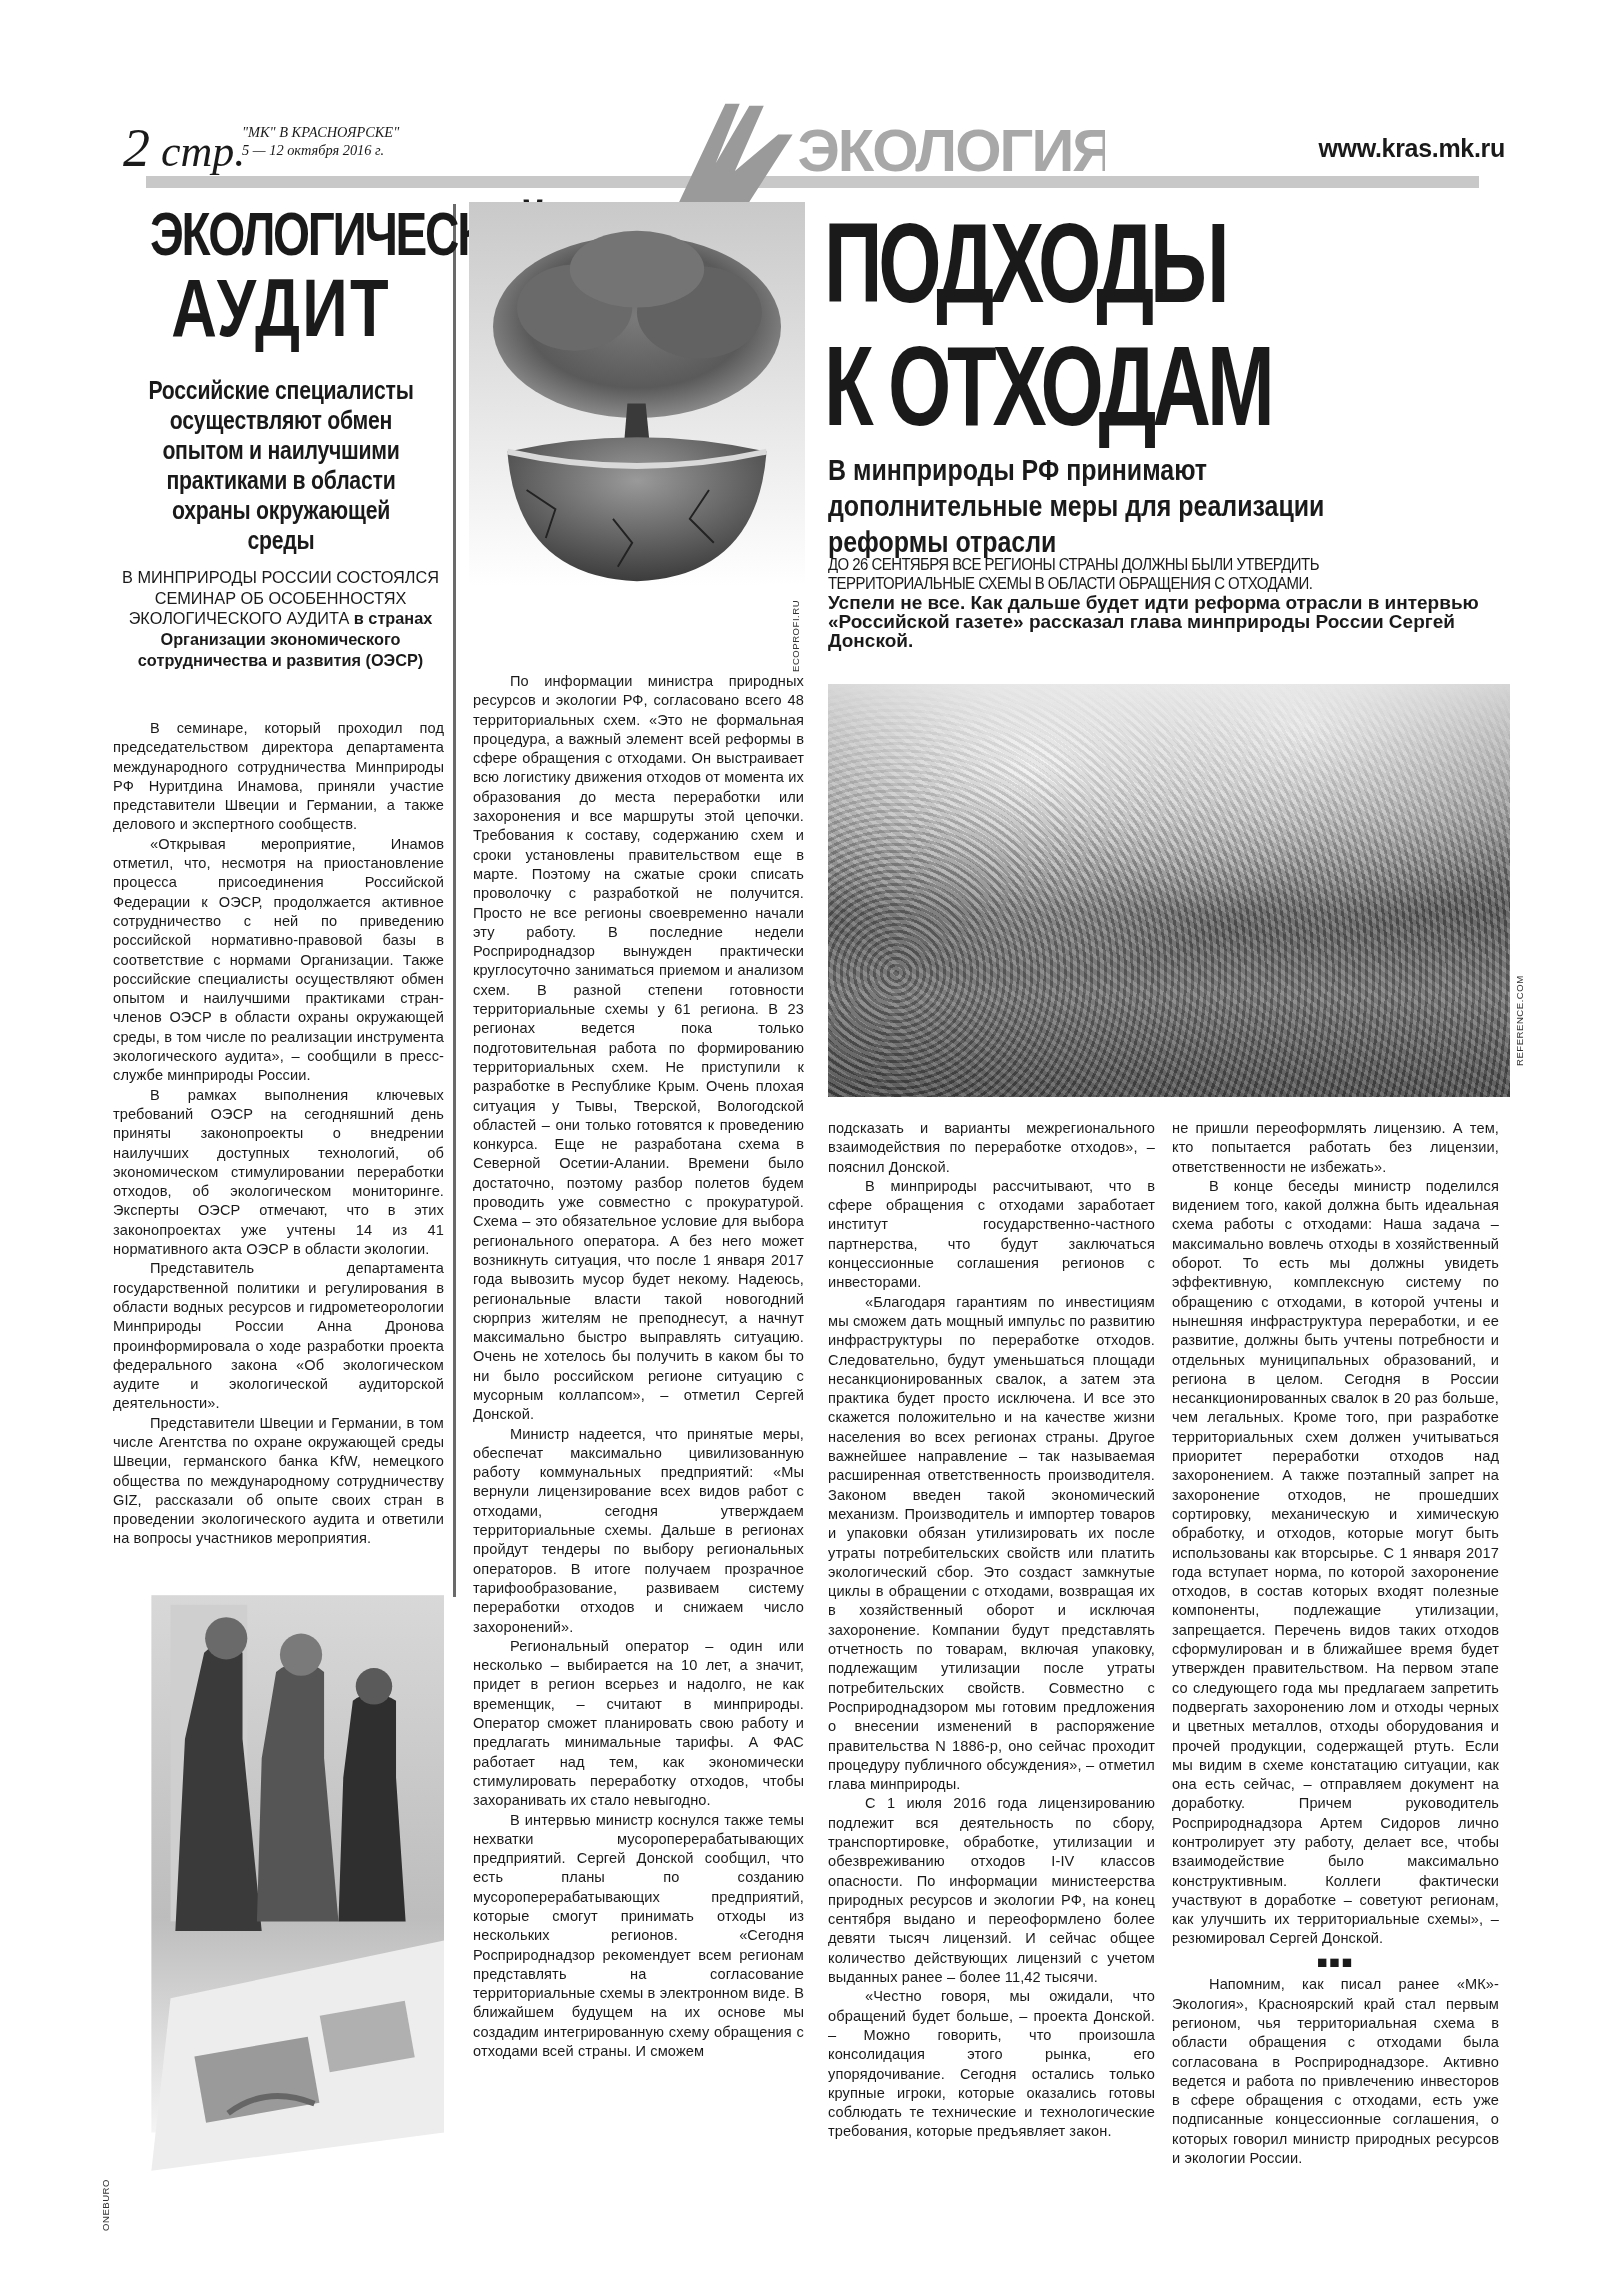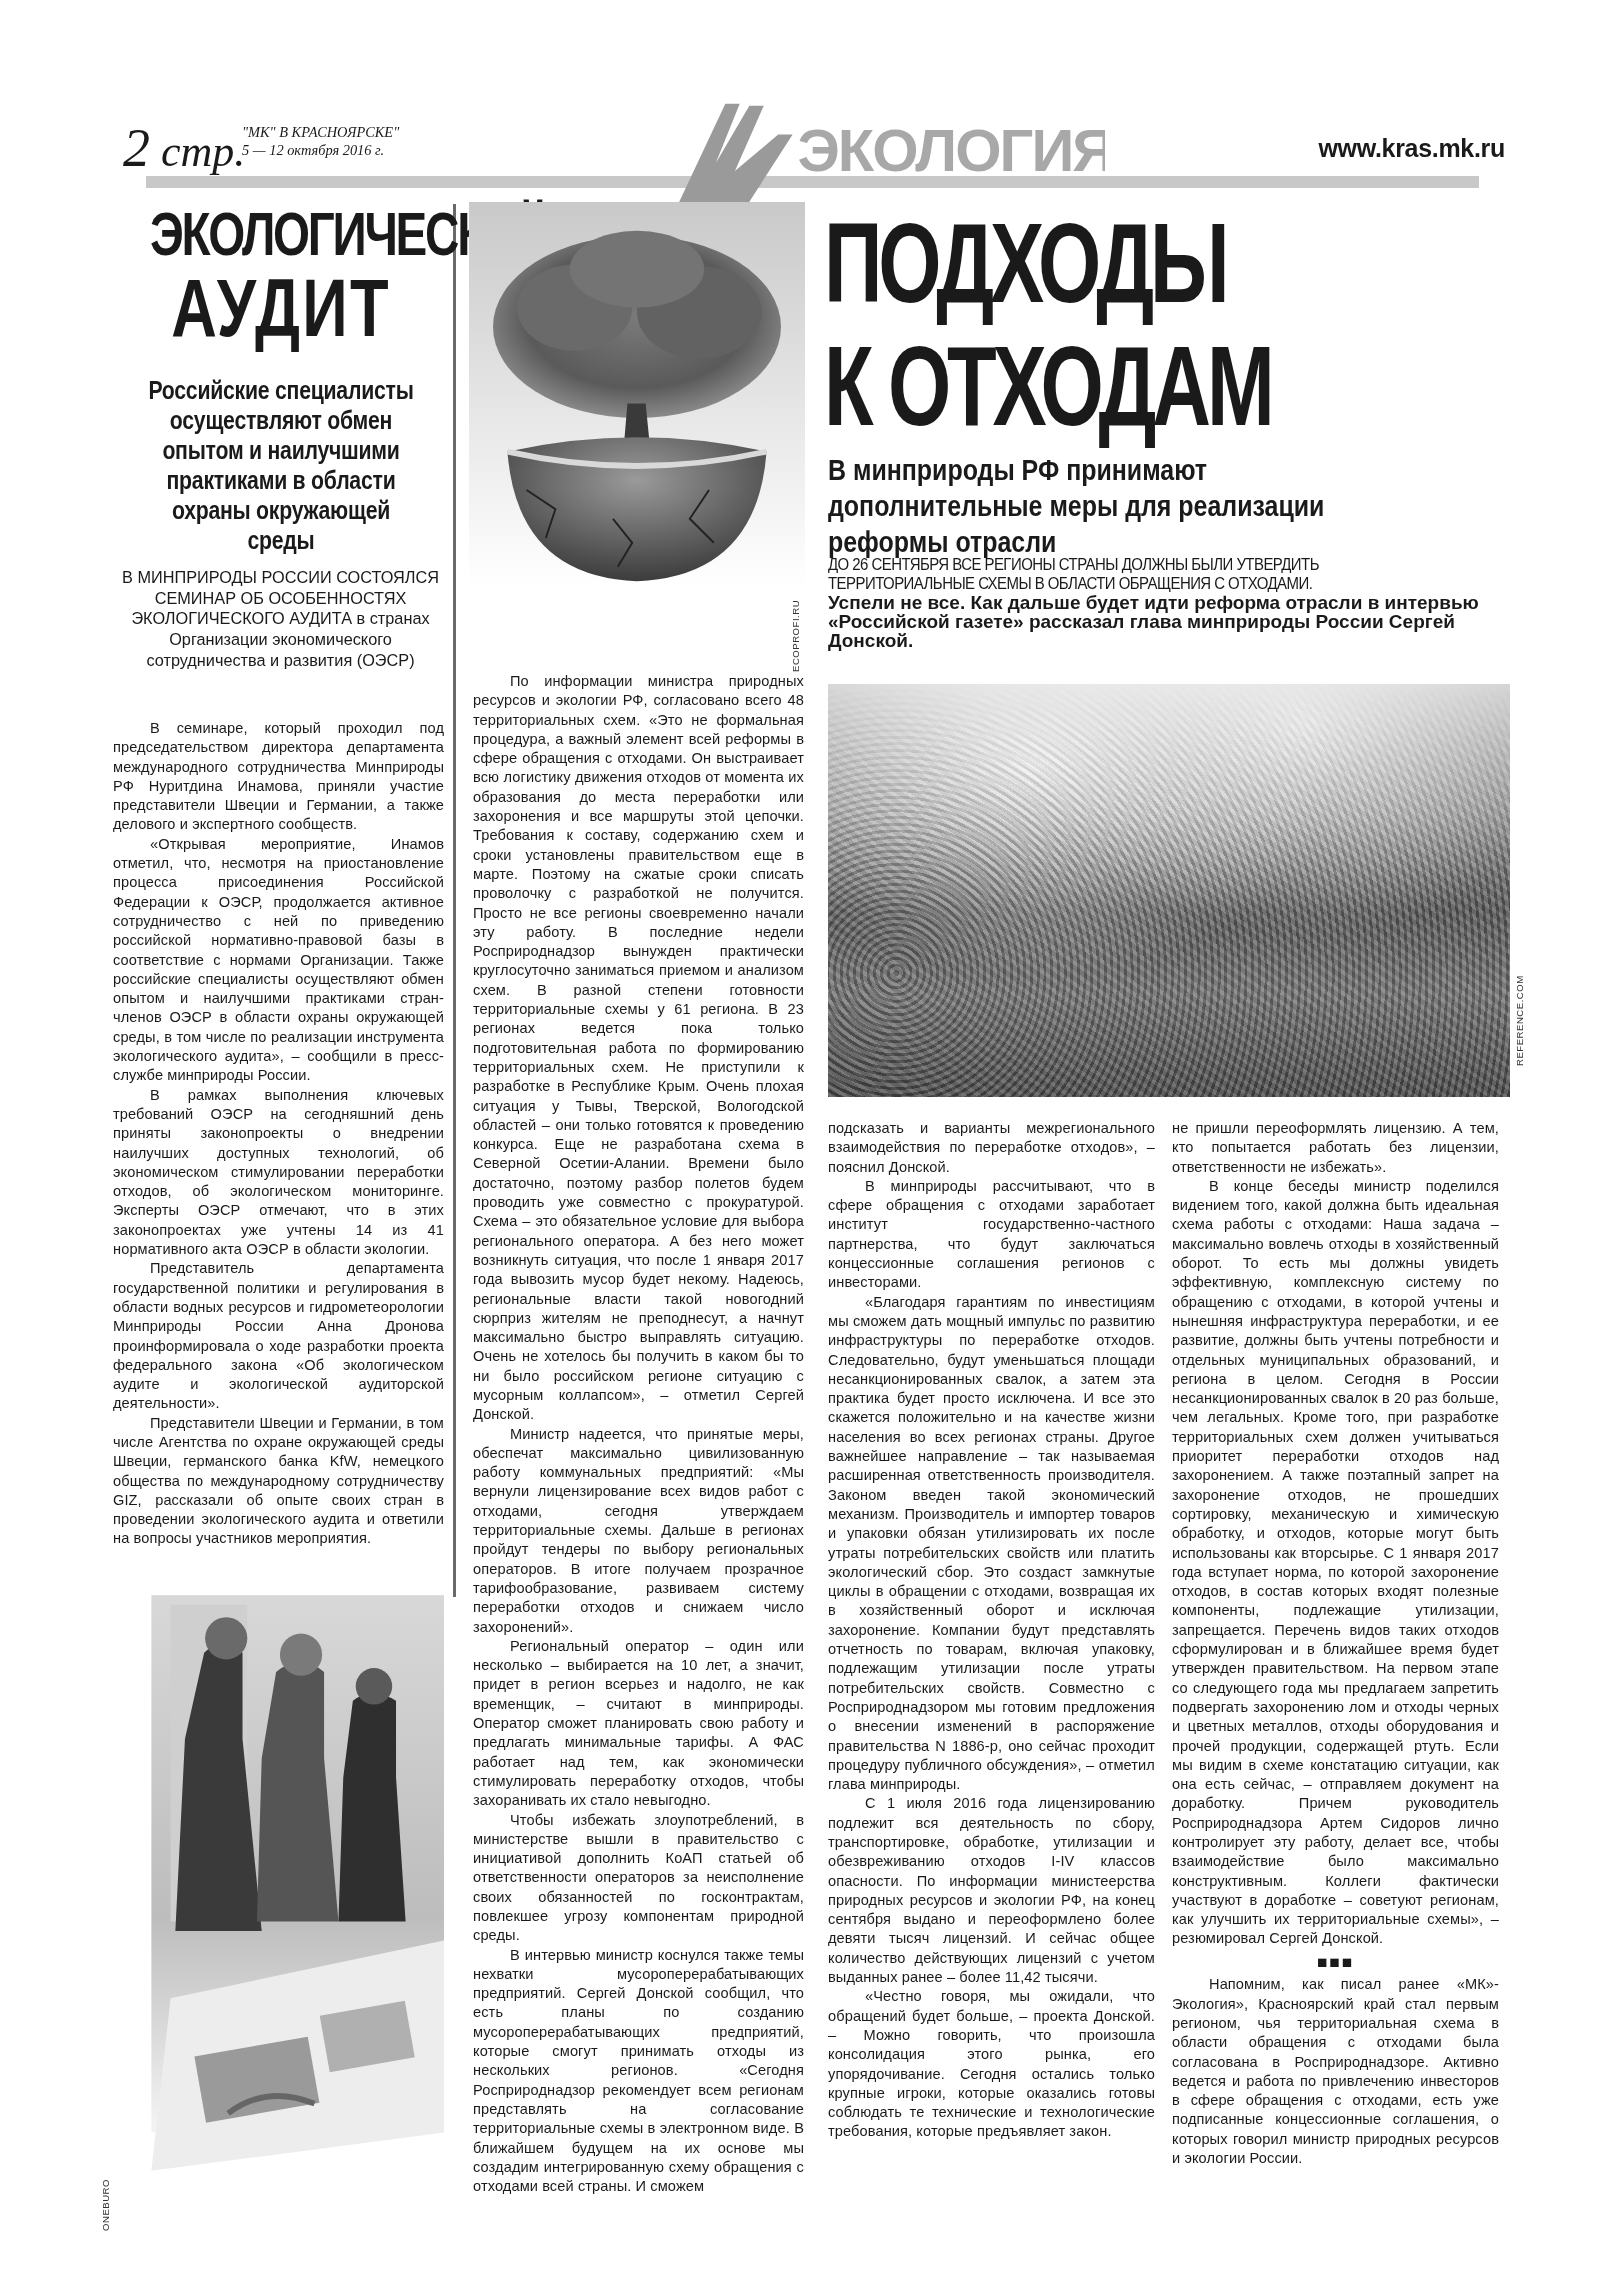--- a/index.html
+++ b/index.html
@@ -16,21 +16,21 @@
   .header-bar { left:146px; top:176px; width:1333px; height:11.5px; background:#c8c8c8; }
 
   
   .vsep { left:453px; top:204px; width:2.9px; height:1393px; background:#6a6a6a; }
 
   
   .left-h1 { left:113px; top:202px; width:336px; text-align:center; font-weight:bold; font-size:61px; line-height:65px; letter-spacing:-2.9px; transform:scaleX(0.78); transform-origin:center top; }
   .left-h1 .l2 { font-size:81px; line-height:83px; letter-spacing:2.9px; }
   .left-sub { left:113px; top:375px; width:336px; text-align:center; font-weight:bold; font-size:25px; line-height:30px; transform:scaleX(0.85); transform-origin:center top; letter-spacing:-0.3px; }
   .left-lead { left:115px; top:567px; width:331px; text-align:center; font-size:16.3px; line-height:20.7px; }
-  .left-lead b { font-weight:normal;margin-top:32px; }
+  .left-lead b { font-weight:bold;margin-top:32px; }
   .body-text { font-size:14.6px; line-height:19.3px; text-align:justify; letter-spacing:0.1px; }
   .body-text p { margin:0; text-indent:37px; }
   .col1 { left:113px; top:719px; width:331px; }
   .col2 { left:473px; top:672px; width:331px; }
   .col3 { left:828px; top:1119px; width:327px; }
   .col4 { left:1172px; top:1119px; width:327px; }
   .bullets { text-align:center; margin:3.8px 0; letter-spacing:1.9px; font-size:17.3px; line-height:19px; }
 
   
   .img-tree { left:469px; top:202px; width:336px; height:384px; background:#fff; overflow:hidden; }
@@ -160,21 +160,20 @@
 
 <div class="abs img-waste">
   <div class="noise"></div>
 </div>
 <div class="abs credit" style="left:1514px; top:1066px;">REFERENCE.COM</div>
 
 <div class="abs body-text col2">
   <p>По информации министра природных ресурсов и экологии РФ, согласовано всего 48 территориальных схем. «Это не формальная процедура, а важный элемент всей реформы в сфере обращения с отходами. Он выстраивает всю логистику движения отходов от момента их образования до места переработки или захоронения и все маршруты этой цепочки. Требования к составу, содержанию схем и сроки установлены правительством еще в марте. Поэтому на сжатые сроки списать проволочку с разработкой не получится. Просто не все регионы своевременно начали эту работу. В последние недели Росприроднадзор вынужден практически круглосуточно заниматься приемом и анализом схем. В разной степени готовности территориальные схемы у 61 региона. В 23 регионах ведется пока только подготовительная работа по формированию территориальных схем. Не приступили к разработке в Республике Крым. Очень плохая ситуация у Тывы, Тверской, Вологодской областей – они только готовятся к проведению конкурса. Еще не разработана схема в Северной Осетии-Алании. Времени было достаточно, поэтому разбор полетов будем проводить уже совместно с прокуратурой. Схема – это обязательное условие для выбора регионального оператора. А без него может возникнуть ситуация, что после 1 января 2017 года вывозить мусор будет некому. Надеюсь, региональные власти такой новогодний сюрприз жителям не преподнесут, а начнут максимально быстро выправлять ситуацию. Очень не хотелось бы получить в каком бы то ни было российском регионе ситуацию с мусорным коллапсом», – отметил Сергей Донской.</p>
   <p>Министр надеется, что принятые меры, обеспечат максимально цивилизованную работу коммунальных предприятий: «Мы вернули лицензирование всех видов работ с отходами, сегодня утверждаем территориальные схемы. Дальше в регионах пройдут тендеры по выбору региональных операторов. В итоге получаем прозрачное тарифообразование, развиваем систему переработки отходов и снижаем число захоронений».</p>
   <p>Региональный оператор – один или несколько – выбирается на 10 лет, а значит, придет в регион всерьез и надолго, не как временщик, – считают в минприроды. Оператор сможет планировать свою работу и предлагать минимальные тарифы. А ФАС работает над тем, как экономически стимулировать переработку отходов, чтобы захоранивать их стало невыгодно.</p>
-  <p>Чтобы избежать злоупотреблений, в министерстве вышли в правительство с инициативой дополнить КоАП статьей об ответственности операторов за неисполнение своих обязанностей по госконтрактам, повлекшее угрозу компонентам природной среды.</p>
   <p>В интервью министр коснулся также темы нехватки мусороперерабатывающих предприятий. Сергей Донской сообщил, что есть планы по созданию мусороперерабатывающих предприятий, которые смогут принимать отходы из нескольких регионов. «Сегодня Росприроднадзор рекомендует всем регионам представлять на согласование территориальные схемы в электронном виде. В ближайшем будущем на их основе мы создадим интегрированную схему обращения с отходами всей страны. И сможем</p>
 </div>
 
 <div class="abs body-text col3">
   <p style="text-indent:0">подсказать и варианты межрегионального взаимодействия по переработке отходов», – пояснил Донской.</p>
   <p>В минприроды рассчитывают, что в сфере обращения с отходами заработает институт государственно-частного партнерства, что будут заключаться концессионные соглашения регионов с инвесторами.</p>
   <p>«Благодаря гарантиям по инвестициям мы сможем дать мощный импульс по развитию инфраструктуры по переработке отходов. Следовательно, будут уменьшаться площади несанкционированных свалок, а затем эта практика будет просто исключена. И все это скажется положительно и на качестве жизни населения во всех регионах страны. Другое важнейшее направление – так называемая расширенная ответственность производителя. Законом введен такой экономический механизм. Производитель и импортер товаров и упаковки обязан утилизировать их после утраты потребительских свойств или платить экологический сбор. Это создаст замкнутые циклы в обращении с отходами, возвращая их в хозяйственный оборот и исключая захоронение. Компании будут представлять отчетность по товарам, включая упаковку, подлежащим утилизации после утраты потребительских свойств. Совместно с Росприроднадзором мы готовим предложения о внесении изменений в распоряжение правительства N 1886-р, оно сейчас проходит процедуру публичного обсуждения», – отметил глава минприроды.</p>
   <p>С 1 июля 2016 года лицензированию подлежит вся деятельность по сбору, транспортировке, обработке, утилизации и обезвреживанию отходов I-IV классов опасности. По информации министеерства природных ресурсов и экологии РФ, на конец сентября выдано и переоформлено более девяти тысяч лицензий. И сейчас общее количество действующих лицензий с учетом выданных ранее – более 11,42 тысячи.</p>
   <p>«Честно говоря, мы ожидали, что обращений будет больше, – проекта Донской. – Можно говорить, что произошла консолидация этого рынка, его упорядочивание. Сегодня остались только крупные игроки, которые оказались готовы соблюдать те технические и технологические требования, которые предъявляет закон.</p>
 </div>

